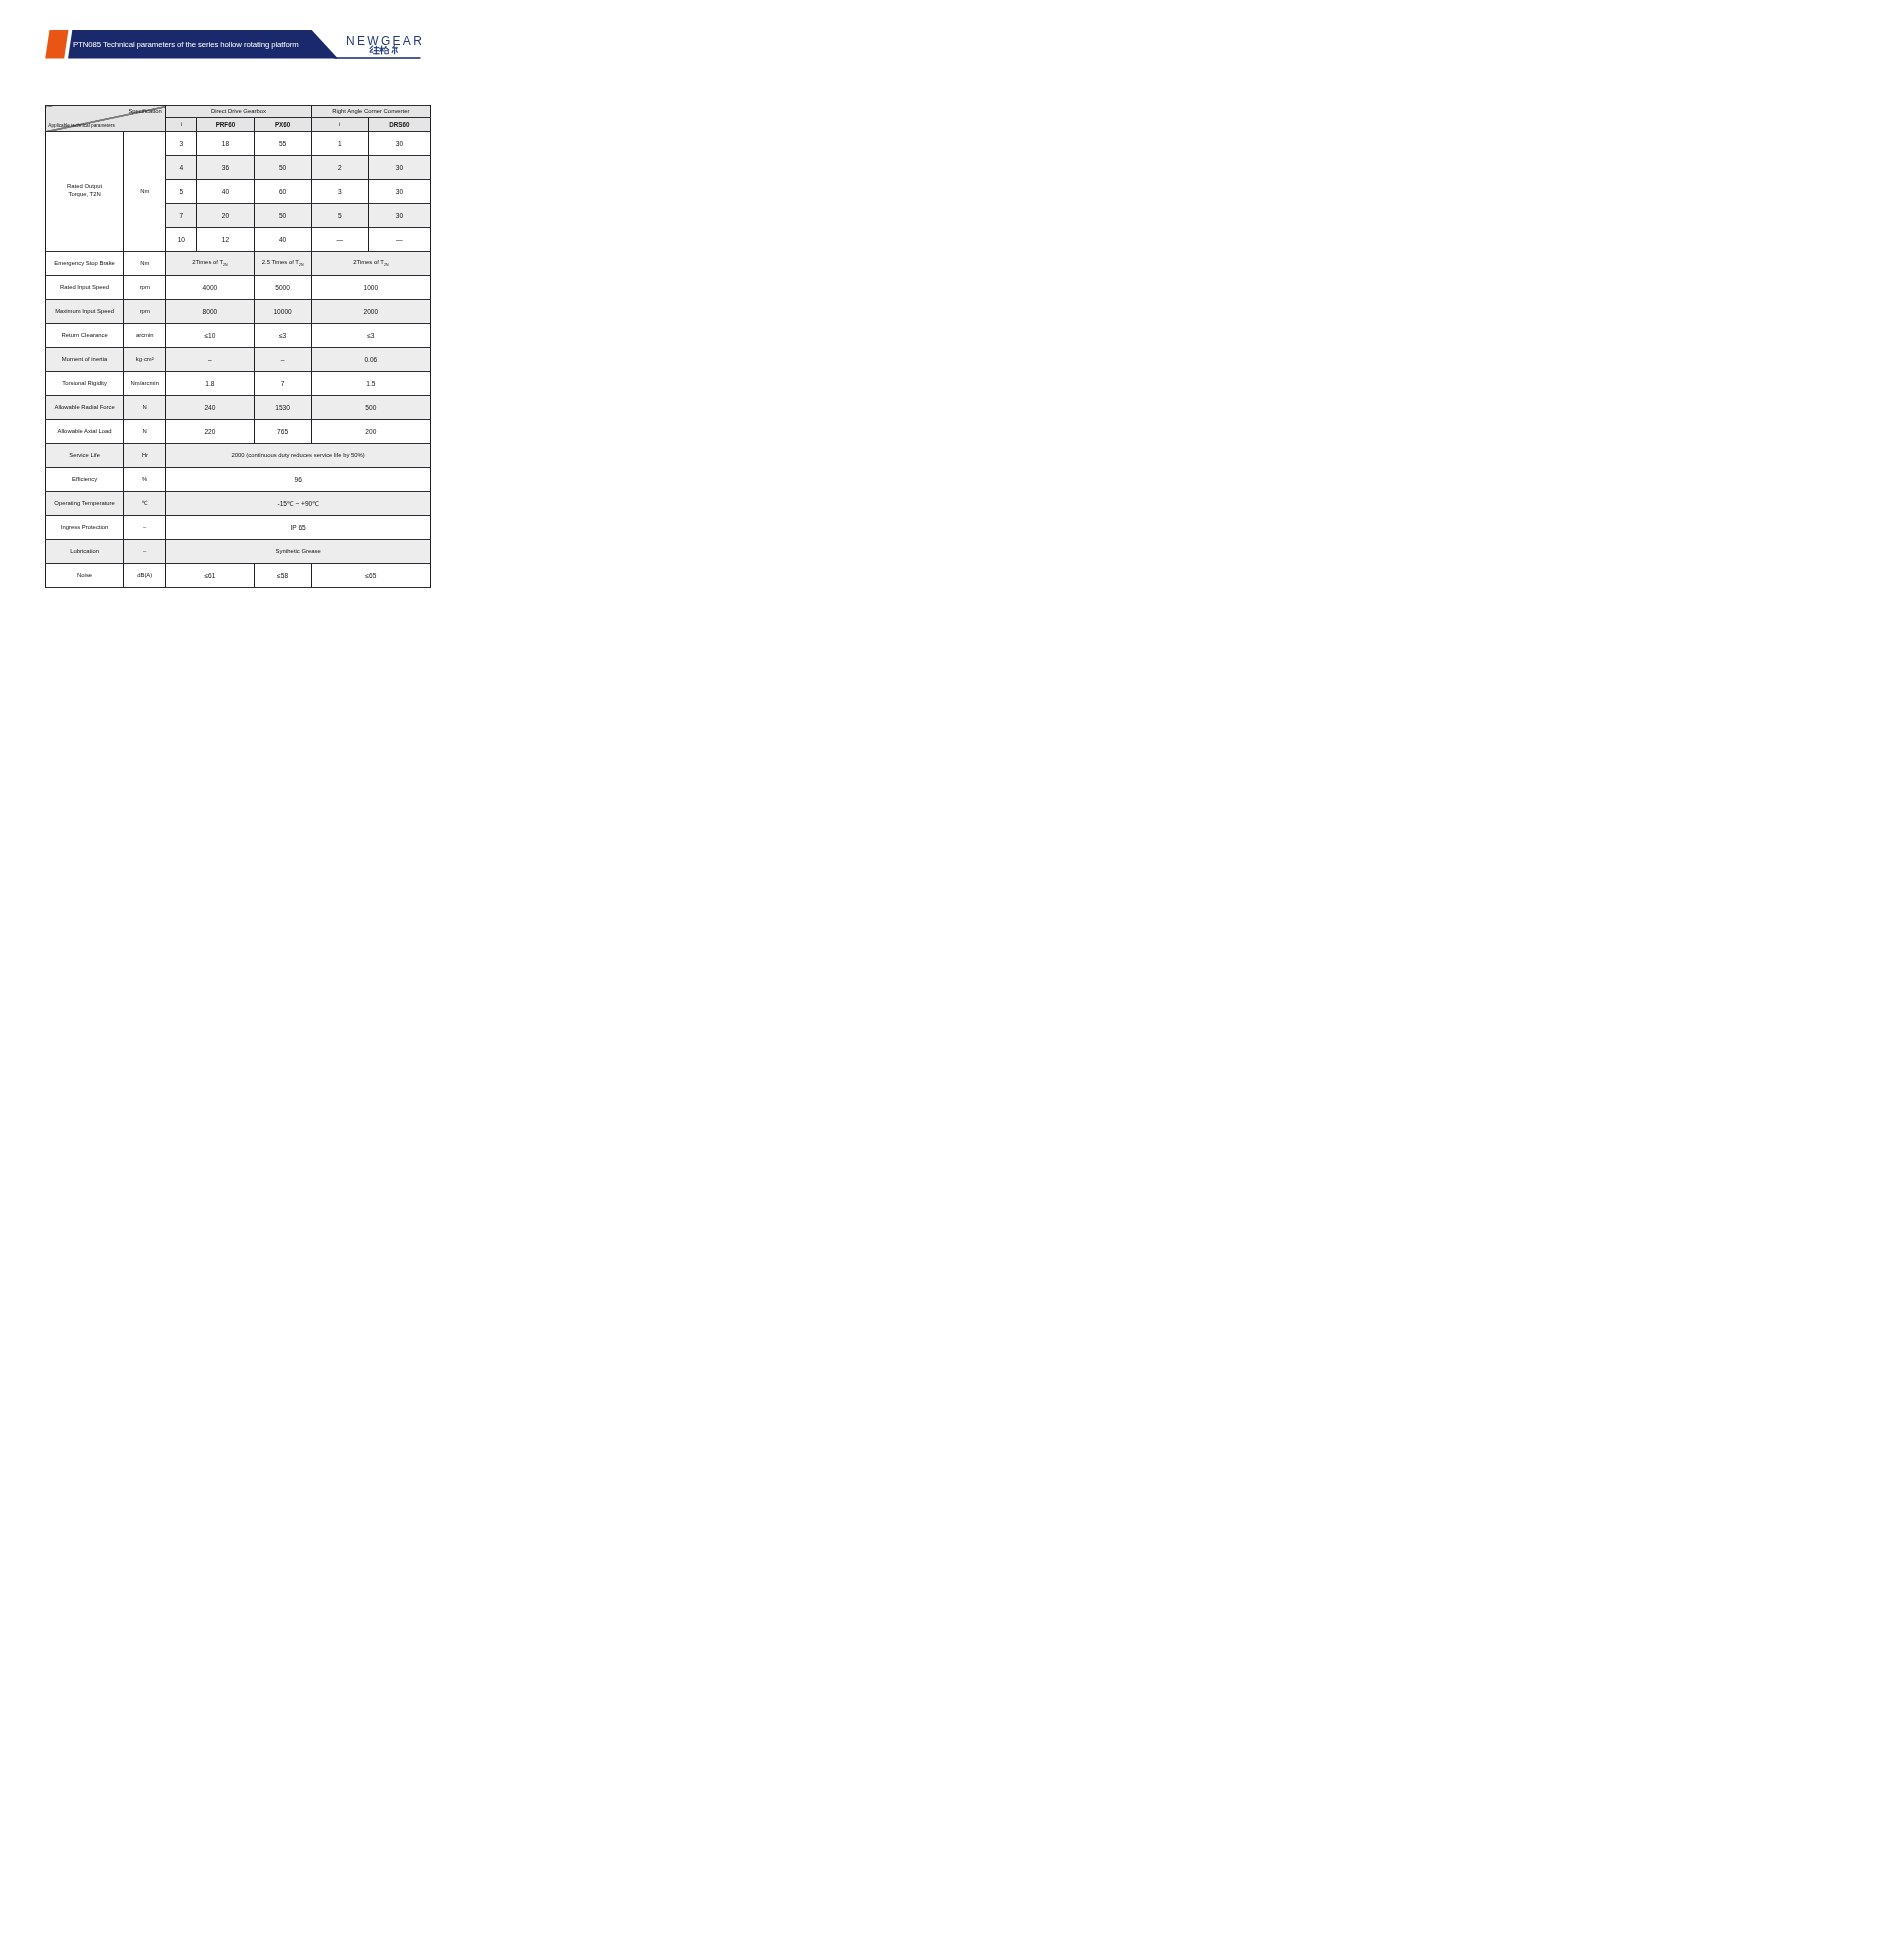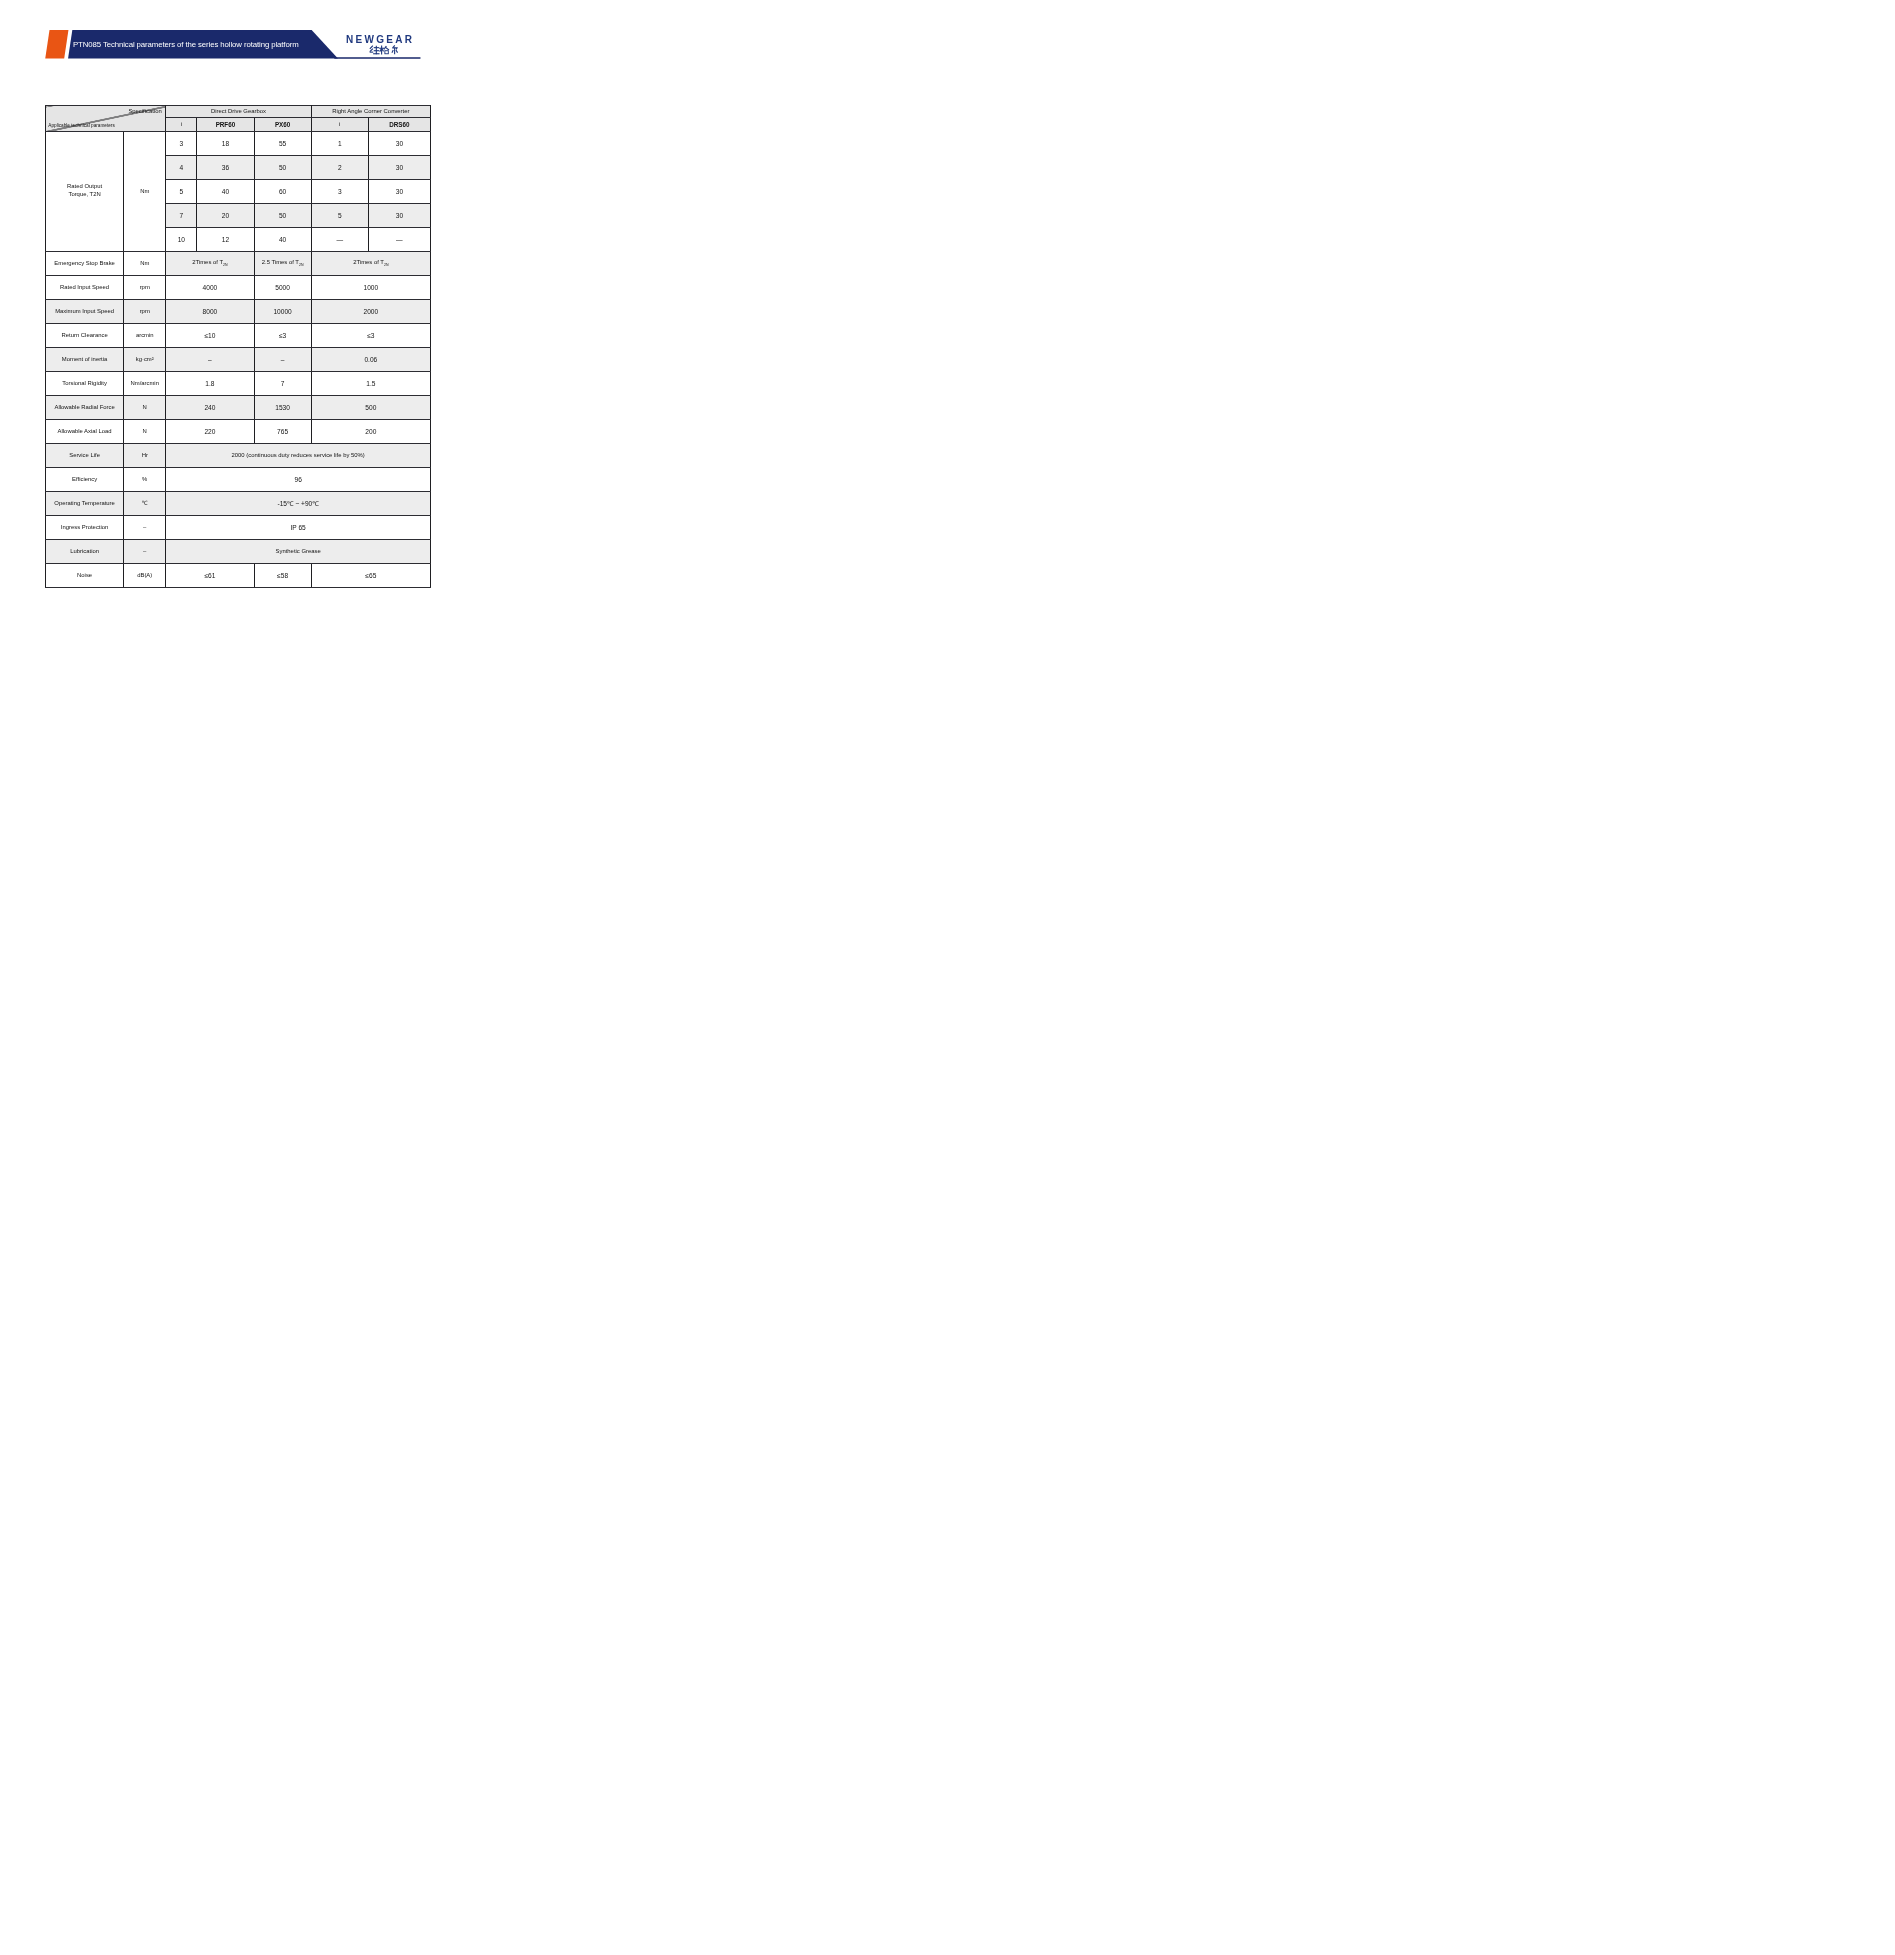--- a/index.html
+++ b/index.html
@@ -8,21 +8,21 @@
     font-family:"Liberation Sans", sans-serif;color:#131313;
   }
   
   .banner-svg{position:absolute;left:0;top:30px;}
   .banner-title{
     position:absolute;left:73px;top:30px;height:32px;line-height:30px;
     font-size:7.8px;color:#ffffff;letter-spacing:-0.1px;white-space:nowrap;
   }
   .logo-word{
     position:absolute;left:346px;top:34px;
-    font-size:10px;font-weight:bold;color:#20397f;letter-spacing:2.3px;white-space:nowrap;
+    font-size:12px;font-weight:normal;color:#20397f;letter-spacing:2.3px;white-space:nowrap;
   }
   .logo-cjk{position:absolute;left:369px;top:45px;}
   
   .spec-table{
     position:absolute;left:45px;top:105px;
     border-collapse:collapse;table-layout:fixed;width:386px;
     border:0.8px solid #222225;
   }
   .spec-table td{
     border-left:0.4px solid #1f1f22;border-right:0.4px solid #1f1f22;

